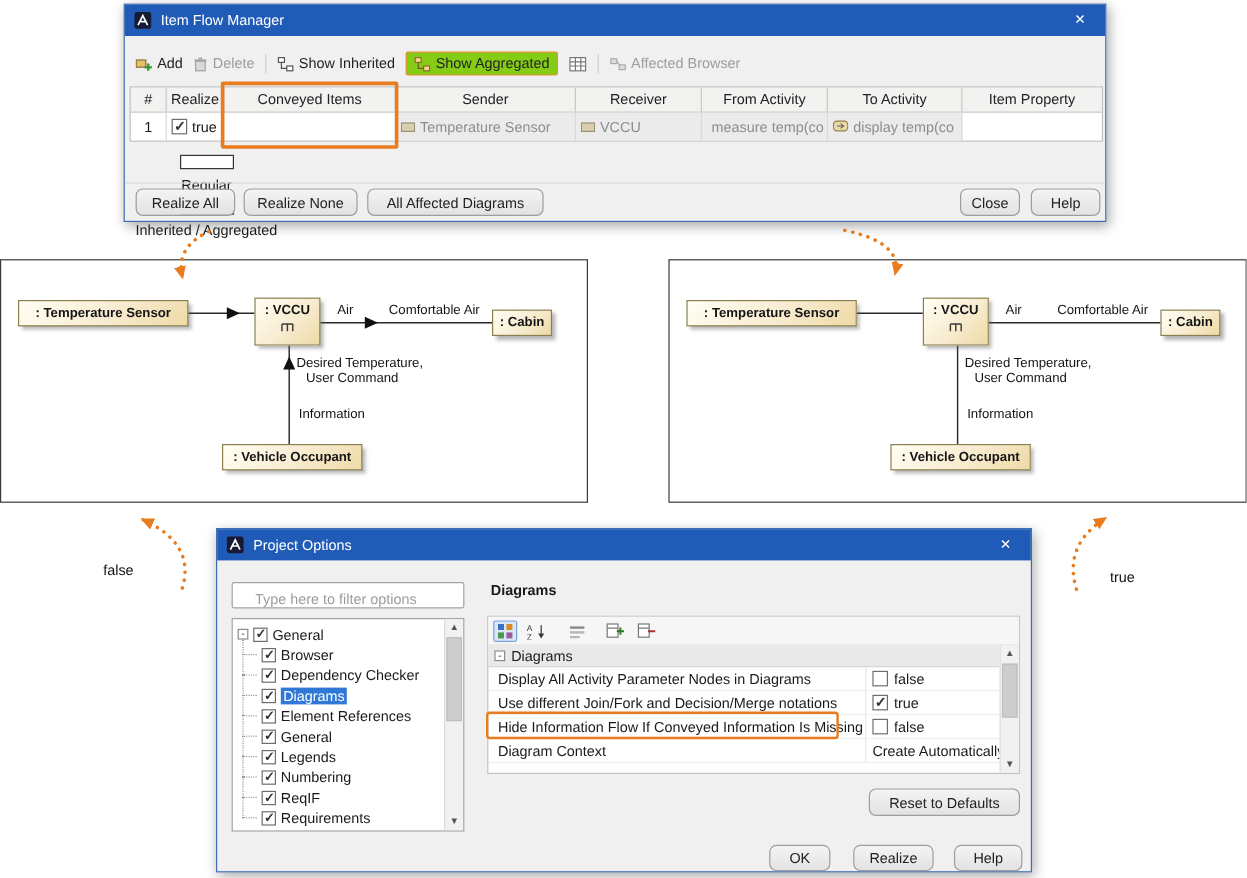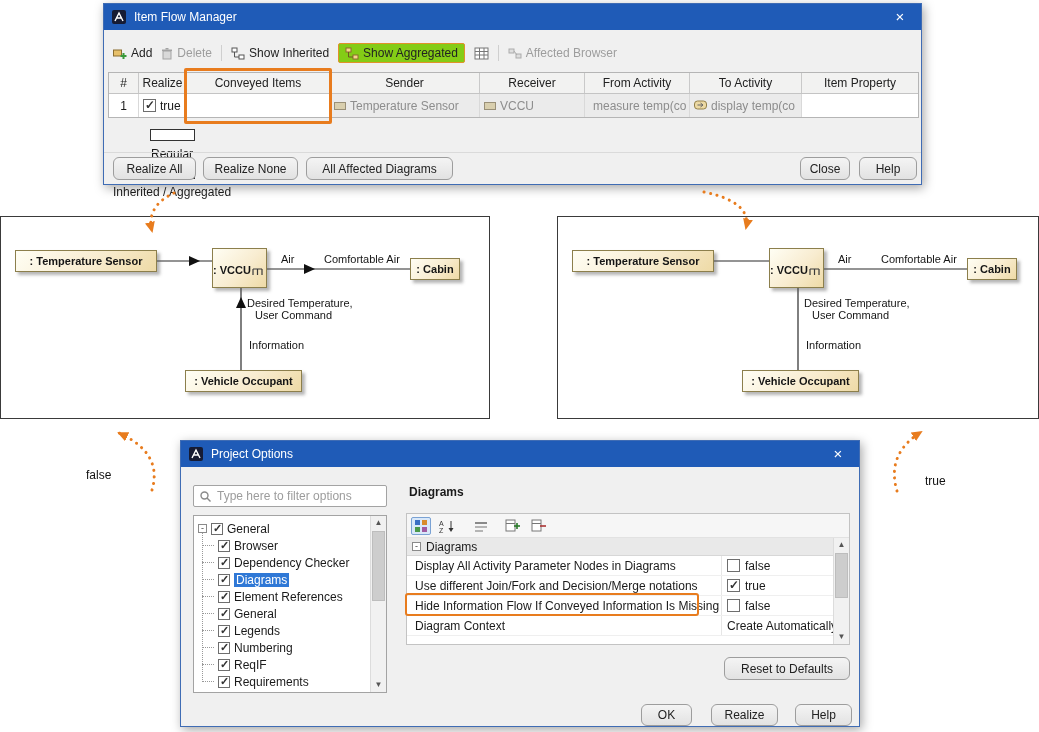--- a/index.html
+++ b/index.html
@@ -43,29 +43,29 @@
   .swatch.gray { background:#bdbdbd; }
   .hline { position:absolute; left:0; right:0; top:148px; border-top:1px solid #dadada; }
 
   .orange-box { position:absolute; border:3px solid #e87c1e; border-radius:2px; pointer-events:none; z-index:20; }
   .orange-box.thin { border-width:2px; border-radius:3px; }
 
   
   .diagram { position:absolute; background:#fff; border:1px solid #3a3a3a; }
   .diagram svg.wires { position:absolute; left:0; top:0; }
   .block { position:absolute; border:1px solid #8c7f4c; background:linear-gradient(135deg,#fffef4 0%,#f8ecd0 55%,#eedaa6 100%); box-shadow:3px 3px 3px rgba(90,90,90,0.45); font-weight:bold; font-size:11px; color:#151515; display:flex; align-items:center; justify-content:center; white-space:nowrap; }
-  .block.tall { justify-content:flex-start; padding-top:4px; }
+  .block.tall { flex-direction:column; justify-content:flex-start; padding-top:4px; }
   .dlabel { position:absolute; font-size:11px; color:#151515; white-space:nowrap; }
 
   .arrows { position:absolute; left:0; top:0; pointer-events:none; z-index:60; }
   .oarr { fill:none; stroke:#e87c1e; stroke-width:3; stroke-dasharray:0.1 6.5; stroke-linecap:round; }
   .ann { position:absolute; font-size:12px; color:#111; }
 
   
-  .search-box { position:absolute; left:12px; top:44px; width:194px; height:22px; background:#fff; border:1px solid #a3a3a3; border-radius:2px; display:flex; align-items:center; padding:0 5px; gap:5px; }
+  .search-box { position:absolute; left:12px; top:44px; width:194px; height:22px; background:#fff; border:1px solid #a3a3a3; border-radius:2px; display:flex; align-items:center; padding:0 5px; gap:5px;flex-direction:column; }
   .search-box input { border:none; outline:none; flex:1; font-size:12px; font-family:inherit; color:#444; background:transparent; }
   .search-box input::placeholder { color:#9c9c9c; }
 
   .tree { position:absolute; left:12px; top:74px; width:194px; height:178px; background:#fff; border:1px solid #a3a3a3; overflow:hidden; }
   .tree-vline { position:absolute; left:8px; top:16px; height:150px; border-left:1px dotted #999; }
   .tree-row { position:absolute; left:0; height:17px; display:flex; align-items:center; gap:4px; font-size:12px; padding-left:4px; width:176px; }
   .tree-row.child { padding-left:8px; }
   .hstub { width:12px; height:0; border-top:1px dotted #999; flex:none; }
   .expander { width:9px; height:9px; border:1px solid #8a8a8a; background:#fff; font-size:9px; line-height:7px; text-align:center; color:#444; flex:none; }
   .tlabel.selected { background:#2f78d6; color:#fff; padding:0 2px; }

